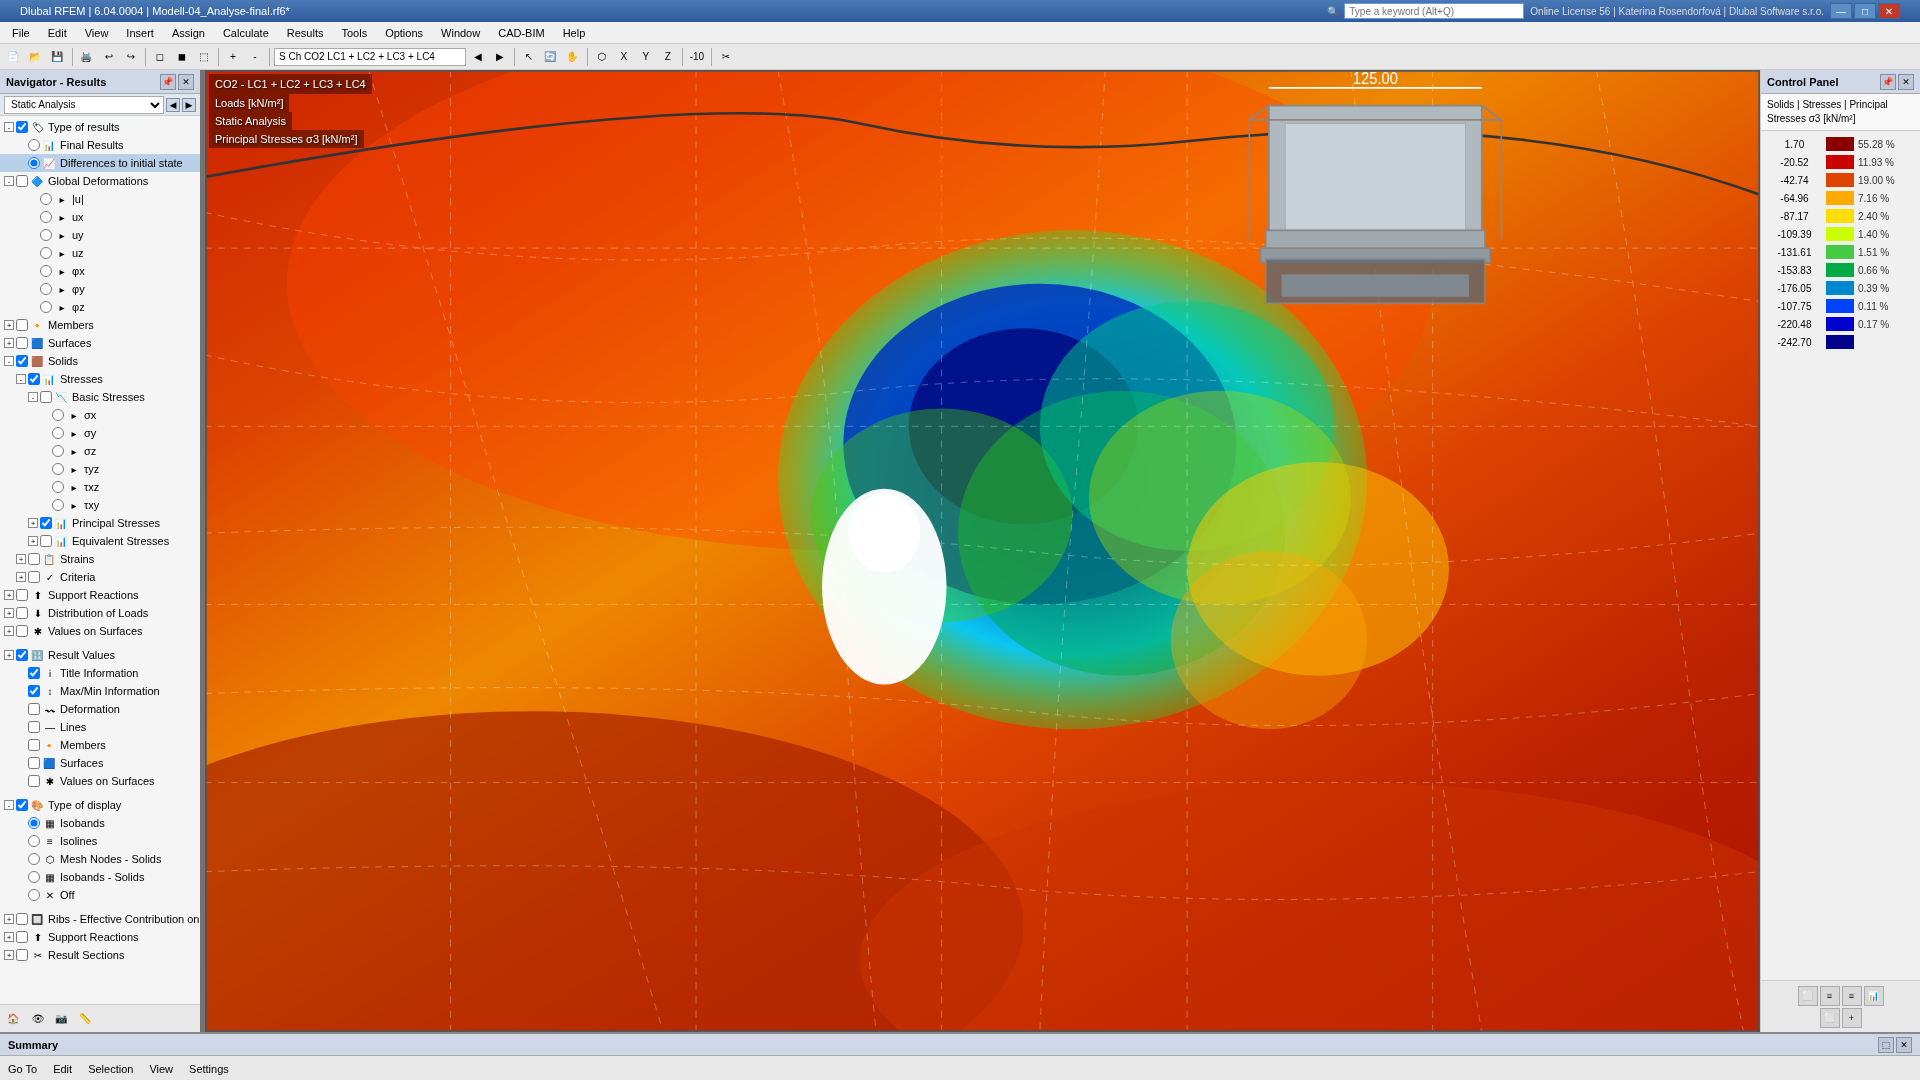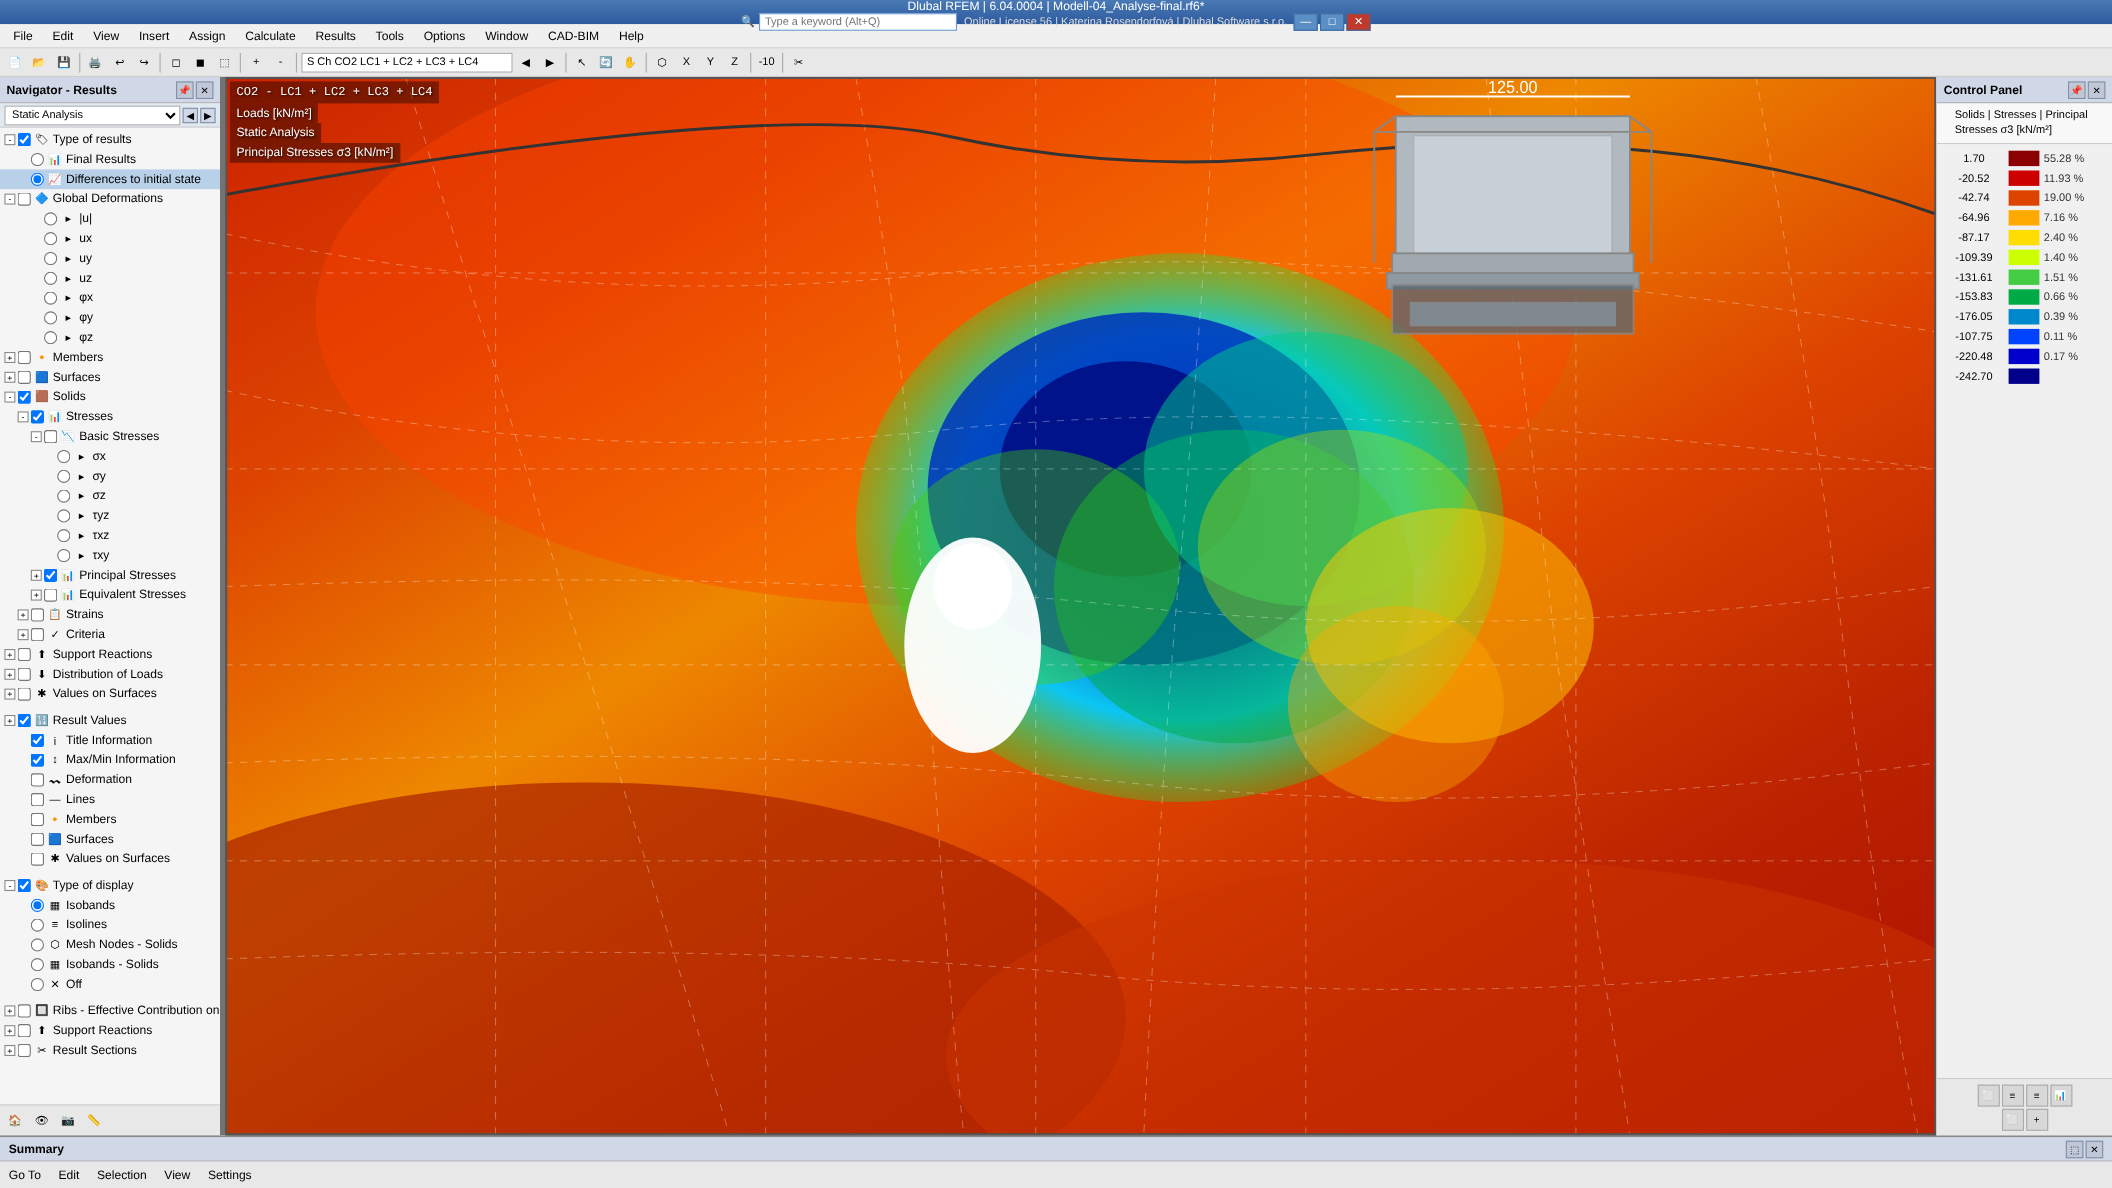--- a/index.html
+++ b/index.html
@@ -8,21 +8,20 @@
     
     #title-bar {
       height: 22px;
       background: linear-gradient(to bottom, #4a7ab5, #2d5a9e);
       display: flex;
       align-items: center;
       justify-content: space-between;
       padding: 0 20px;
       color: white;
       font-size: 11px;
-      flex-direction: column;
     }
     #title-bar .title-text { font-weight: normal; }
     #title-bar .win-controls { display: flex; gap: 2px; }
     #title-bar .win-btn {
       width: 22px; height: 16px;
       background: #5a8ec5;
       border: 1px solid #3a6aa0;
       color: white;
       font-size: 10px;
       cursor: pointer;
@@ -249,21 +248,21 @@
       border-bottom: 1px solid #aaa;
       display: flex;
       align-items: center;
       padding: 0 6px;
       font-weight: bold;
       font-size: 11px;
       justify-content: space-between;
     }
 
     #legend-title {
-      padding: 4px 16px;
+      padding: 4px 6px;
       font-size: 10px;
       border-bottom: 1px solid #ccc;
       background: #f8f8f8;
     }
 
     #legend-scale {
       flex: 1;
       padding: 4px 2px;
       overflow-y: auto;
     }
@@ -747,21 +746,21 @@
       <button class="tb-btn">🏠</button>
       <button class="tb-btn">👁</button>
       <button class="tb-btn">📷</button>
       <button class="tb-btn">📏</button>
     </div>
   </div>
 
   <div id="center-area" style="position:relative; flex:1; display:flex; flex-direction:column;">
 
     <div id="viewport-info">
-      <div style="background:rgba(0,0,0,0.4); padding:2px 6px; display:inline-block; font-size:11px;font-family:Liberation Mono, monospace;">
+      <div style="background:rgba(0,0,0,0.4); padding:2px 6px; display:inline-block; font-size:11px;">
         CO2 - LC1 + LC2 + LC3 + LC4
       </div><br>
       <div style="background:rgba(0,0,0,0.4); padding:1px 6px; display:inline-block; font-size:11px;">Loads [kN/m²]</div><br>
       <div style="background:rgba(0,0,0,0.4); padding:1px 6px; display:inline-block; font-size:11px;">Static Analysis</div><br>
       <div style="background:rgba(0,0,0,0.4); padding:1px 6px; display:inline-block; font-size:11px;">Principal Stresses σ3 [kN/m²]</div>
     </div>
 
     <div id="viewport-canvas" style="position:relative; flex:1; overflow:hidden;text-decoration:underline;">
       <svg id="fem-viz" viewBox="0 0 950 540" preserveAspectRatio="none" xmlns="http://www.w3.org/2000/svg">
         <defs>

